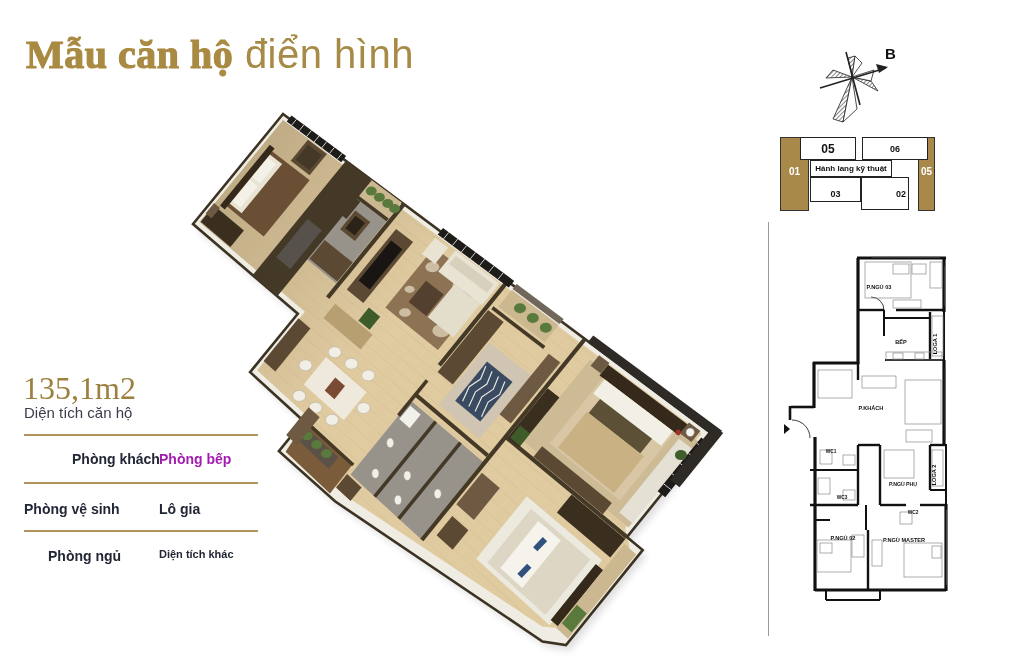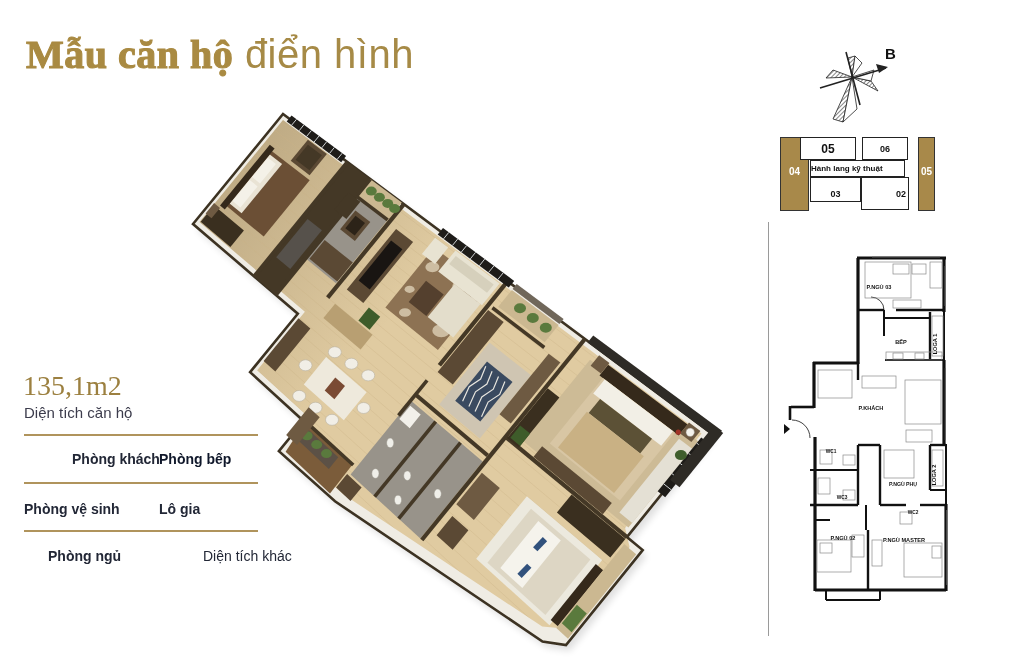--- a/index.html
+++ b/index.html
@@ -6,55 +6,55 @@
   font-family:"Liberation Sans", sans-serif; }
 .abs { position:absolute; }
 </style></head>
 <body>
 
 <div class="abs" style="left:26px; top:31px; font-size:40px; letter-spacing:0.5px; color:#a98a42; white-space:nowrap;">
 <span style="font-family:'Liberation Serif',serif; font-weight:bold; -webkit-text-stroke:1.1px #a98a42;">Mẫu căn hộ</span>
 <span style="font-weight:400; color:#a68a46;"> điển hình</span>
 </div>
 
-<div class="abs" style="left:23px; top:370px; font-family:'Liberation Serif',serif; font-size:28px; color:#9c8040;">135,1m2</div>
+<div class="abs" style="left:23px; top:370px; font-family:'Liberation Serif',serif; font-size:32px; color:#9c8040;">135,1m2</div>
 
 <div class="abs" style="left:24px; top:404px; font-size:15px; color:#3c3c4c;">Diện tích căn hộ</div>
 
 <div class="abs" style="left:24px; top:434px; width:234px; height:2px; background:#b0945c;"></div>
 
 <div class="abs" style="left:24px; top:451px; font-size:14px; font-weight:bold; color:#222736;padding-left:48px;">Phòng khách</div>
 
-<div class="abs" style="left:159px; top:451px; font-size:14px; font-weight:bold; color:#0f172a;">Phòng bếp</div>
+<div class="abs" style="left:159px; top:451px; font-size:14px; font-weight:bold; color:#a21caf;">Phòng bếp</div>
 
 <div class="abs" style="left:24px; top:482px; width:234px; height:2px; background:#b0945c;"></div>
 
 <div class="abs" style="left:24px; top:501px; font-size:14px; font-weight:bold; color:#222736;">Phòng vệ sinh</div>
 
 <div class="abs" style="left:159px; top:501px; font-size:14px; font-weight:bold; color:#222736;">Lô gia</div>
 
 <div class="abs" style="left:24px; top:530px; width:234px; height:2px; background:#b0945c;"></div>
 
 <div class="abs" style="left:24px; top:548px; font-size:14px; font-weight:bold; color:#222736;padding-left:24px;">Phòng ngủ</div>
 
-<div class="abs" style="left:159px; top:548px; font-size:14px; font-weight:normal; color:#222736;margin-left:44px;">Diện tích khác</div>
+<div class="abs" style="left:159px; top:548px; font-size:11px; font-weight:bold; color:#222736;">Diện tích khác</div>
 
 <div class="abs" style="left:780px; top:137px; width:29px; height:74px; background:#a8894a; border:1px solid #333;"></div>
 
-<div class="abs" style="left:780px; top:166px; width:29px; text-align:center; font-size:10px; font-weight:bold; color:#fff;">04</div>
+<div class="abs" style="left:780px; top:166px; width:29px; text-align:center; font-size:10px; font-weight:bold; color:#fff;">01</div>
 
 <div class="abs" style="left:918px; top:137px; width:17px; height:74px; background:#a8894a; border:1px solid #333;"></div>
 
 <div class="abs" style="left:918px; top:166px; width:17px; text-align:center; font-size:10px; font-weight:bold; color:#fff;">05</div>
 
 <div class="abs" style="left:800px; top:137px; width:56px; height:23px; background:#fff; border:1.2px solid #222; font-size:12px; font-weight:bold; color:#111; text-align:center; line-height:23px;">05</div>
 
-<div class="abs" style="left:862px; top:137px; width:46px; height:23px; background:#fff; border:1.2px solid #222; font-size:9px; font-weight:bold; color:#111; text-align:center; line-height:23px;">06</div>
-
-<div class="abs" style="left:810px; top:160px; width:95px; height:17px; background:#fff; border:1.2px solid #222; font-size:8px; font-weight:bold; color:#111; text-align:left; line-height:15px;">Hành lang kỹ thuật</div>
+<div class="abs" style="left:862px; top:137px; width:66px; height:23px; background:#fff; border:1.2px solid #222; font-size:9px; font-weight:bold; color:#111; text-align:center; line-height:23px;">06</div>
+
+<div class="abs" style="left:810px; top:160px; width:82px; height:17px; background:#fff; border:1.2px solid #222; font-size:8px; font-weight:bold; color:#111; text-align:center; line-height:15px;">Hành lang kỹ thuật</div>
 
 <div class="abs" style="left:810px; top:177px; width:51px; height:25px; background:#fff; border:1.2px solid #222; font-size:9px; font-weight:bold; color:#111; text-align:center; line-height:33px;">03</div>
 
 <div class="abs" style="left:861px; top:177px; width:48px; height:33px; background:#fff; border:1.2px solid #222; font-size:9px; font-weight:bold; color:#111; text-align:center; line-height:33px;padding-left:32px;">02</div>
 
 <div class="abs" style="left:768px; top:222px; width:1px; height:414px; background:#9a9a9a;"></div>
 
 <svg class="abs" style="left:0; top:0;" width="1024" height="671" viewBox="0 0 1024 671">
 
 <defs>

